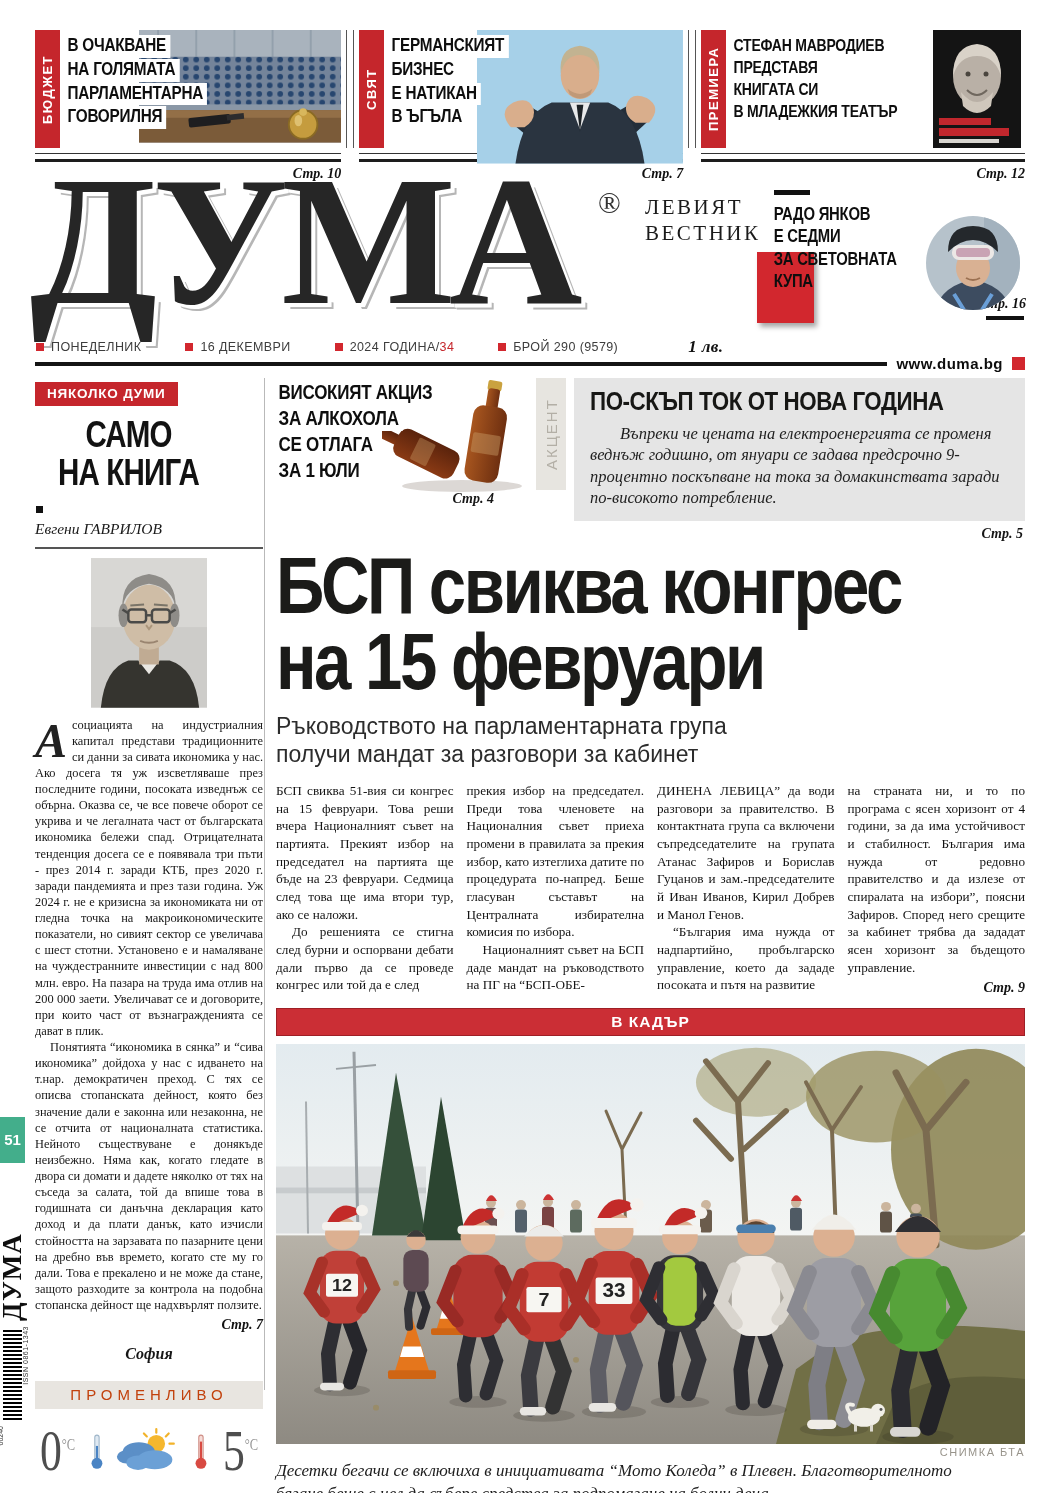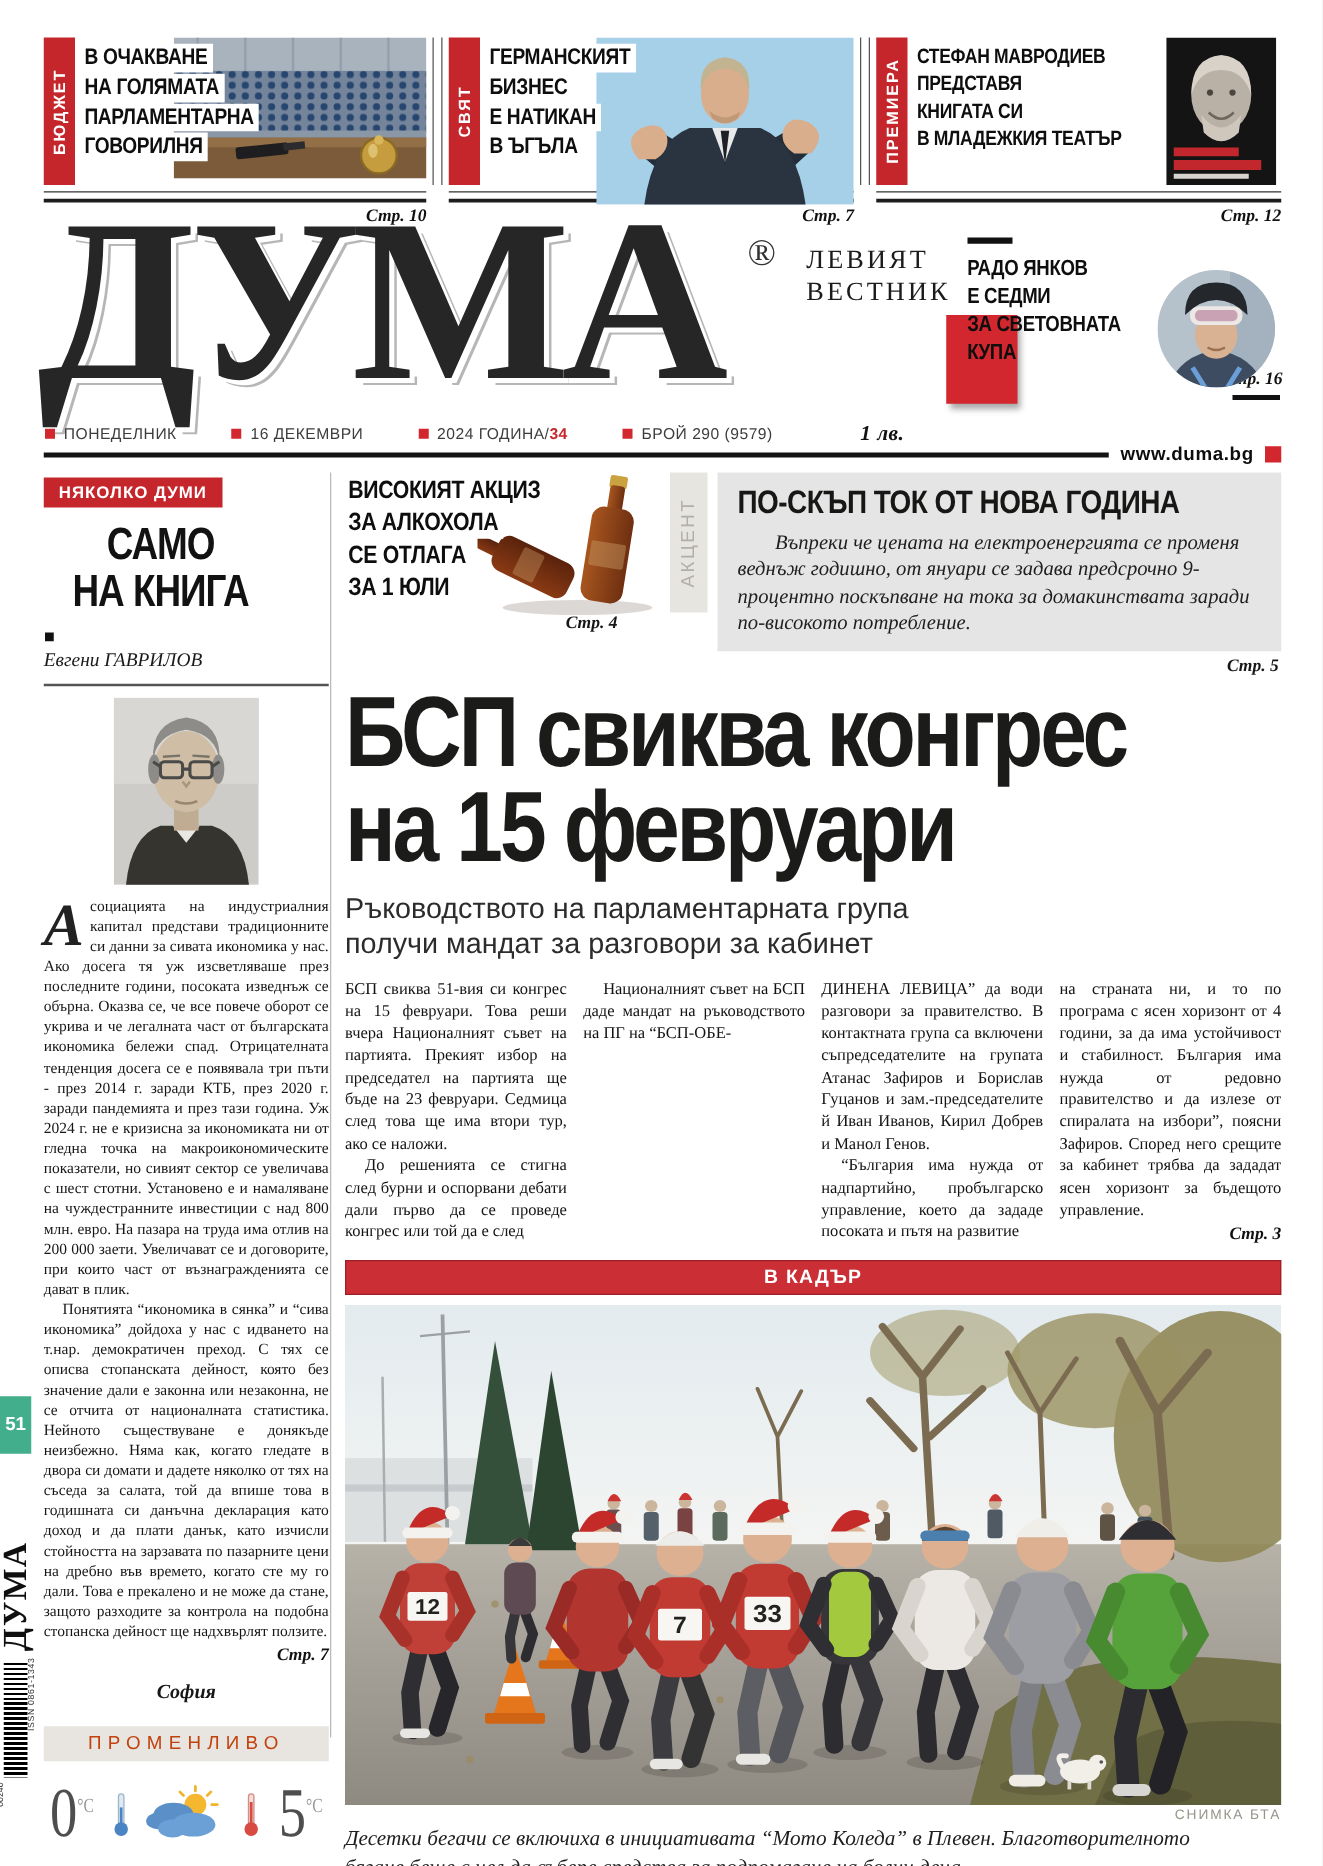--- a/index.html
+++ b/index.html
@@ -33,21 +33,21 @@
   .m-side{position:absolute;left:772px;top:190px;width:254px;}
   .m-dash{width:36px;height:5px;background:#111;margin:0 0 10px 2px;}
   .m-side .chip{background:transparent;font-size:17.5px;padding:0 0 1px 2px;margin-bottom:2px;}
   .m-avatar{position:absolute;right:6px;top:26px;width:94px;height:94px;}
   .m-pgline{width:38px;height:3.5px;background:#111;margin:4px 2px 0 auto;}
   
   .dateline{position:absolute;left:36px;top:337px;width:700px;display:flex;align-items:center;
             font:400 12.5px "Liberation Sans",sans-serif;color:#3d3d3d;letter-spacing:.4px;}
   .dl-item{display:flex;align-items:center;margin-right:44px;white-space:nowrap;}
   .sq{width:8px;height:8px;background:#d2272e;margin-right:7px;flex:none;}
-  .yr-red{color:#c5262c;font-weight:700;}
+  .yr-red{color:#c5262c;font-weight:400;}
   .price{font:700 italic 17px "Liberation Serif",serif;color:#111;margin-left:26px;}
   .sitebar{position:absolute;left:35px;top:355px;width:990px;display:flex;align-items:center;}
   .sb-line{flex:1;height:4px;background:#141414;}
   .sb-text{font:800 15px "Liberation Sans",sans-serif;letter-spacing:.5px;margin:0 9px;color:#0d0d0d;}
   .sb-sq{width:13px;height:13px;background:#d2272e;}
   
   .vdiv{position:absolute;left:264px;top:378px;width:1px;height:1012px;background:#b9b9b9;}
   .leftcol{position:absolute;left:35px;top:382px;width:228px;}
   .badge{display:inline-block;background:#c5262c;color:#fff;
          font:700 13.5px "Liberation Sans",sans-serif;letter-spacing:.8px;padding:4px 12px 5px;}
@@ -412,29 +412,30 @@
       <div class="sub-line">Ръководството на парламентарната група</div>
       <div class="sub-line">получи мандат за разговори за кабинет</div>
     </div>
 
     <div class="cols">
       <div class="col">
         <p>БСП свиква 51-вия си конгрес на 15 февруари. Това реши вчера Националният съвет на партията. Прекият избор на председател на партията ще бъде на 23 февруари. Седмица след това ще има втори тур, ако се наложи.</p>
         <p class="ind">До решенията се стигна след бурни и оспорвани дебати дали първо да се проведе конгрес или той да е след</p>
       </div>
       <div class="col">
+        <p>прекия избор на председател. Преди това членовете на Националния съвет приеха промени в правилата за прекия избор, като изтеглиха датите по процедурата по-напред. Беше гласуван съставът на Централната избирателна комисия по избора.</p>
         <p class="ind">Националният съвет на БСП даде мандат на ръководството на ПГ на “БСП-ОБЕ-</p>
       </div>
       <div class="col">
         <p>ДИНЕНА ЛЕВИЦА” да води разговори за правителство. В контактната група са включени съпредседателите на групата Атанас Зафиров и Борислав Гуцанов и зам.-председателите й Иван Иванов, Кирил Добрев и Манол Генов.</p>
         <p class="ind">“България има нужда от надпартийно, пробългарско управление, което да зададе посоката и пътя на развитие</p>
       </div>
       <div class="col">
         <p>на страната ни, и то по програма с ясен хоризонт от 4 години, за да има устойчивост и стабилност. България има нужда от редовно правителство и да излезе от спиралата на избори”, поясни Зафиров. Според него срещите за кабинет трябва да зададат ясен хоризонт за бъдещото управление.</p>
-        <div class="pgref">Стр. 3</div>
+        <div class="pgref">Стр. 9</div>
       </div>
     </div>
 
     <div class="kadar">В КАДЪР</div>
 
     <svg class="bigphoto" viewBox="0 0 749 418" preserveAspectRatio="none" font-family="Liberation Sans, sans-serif">
       <defs>
         <linearGradient id="sky" x1="0" y1="0" x2="0" y2="1">
           <stop offset="0" stop-color="#e3ebef"></stop>
             <stop offset="1" stop-color="#f4f5f3"></stop>

